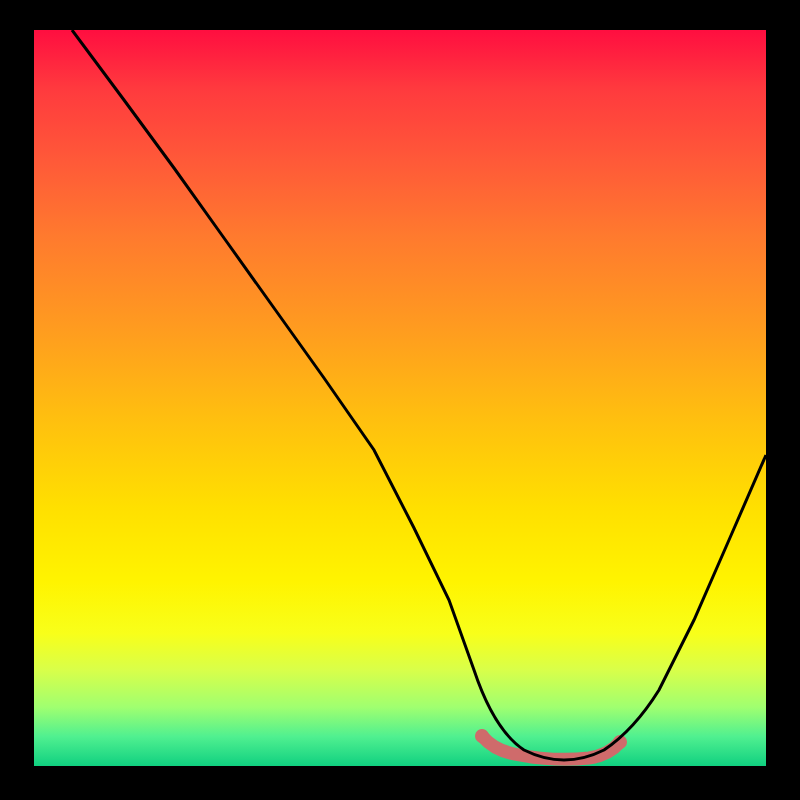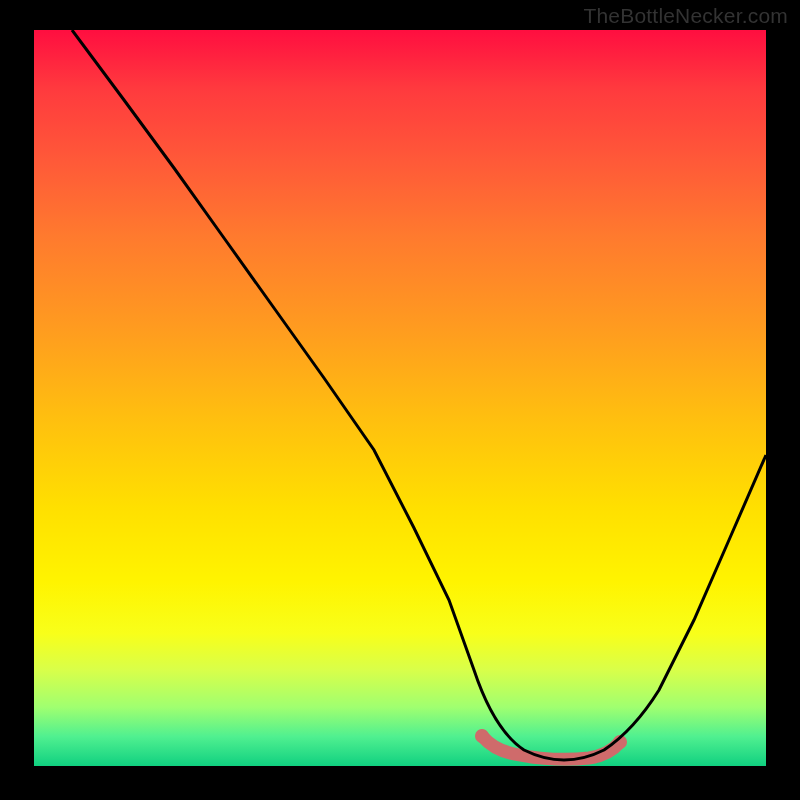--- a/index.html
+++ b/index.html
@@ -52,21 +52,20 @@
     left: 0;
     top: 0;
     width: 100%;
     height: 100%;
   }
 </style>
 </head>
 <body>
 
 <div class="container">
-  <div class="watermark">TheBottleNecker.com</div>
   <div class="plot-area">
     <svg class="curve" viewBox="0 0 732 736" preserveAspectRatio="none">
 
       <path d="M 448 706
                Q 460 720 480 724
                Q 520 732 555 728
                Q 575 725 586 712" stroke="#cf6b6b" stroke-width="13" fill="none" stroke-linecap="round"></path>
       <circle cx="448" cy="706" r="7" fill="#cf6b6b"></circle>
       <circle cx="586" cy="712" r="7" fill="#cf6b6b"></circle>
 

